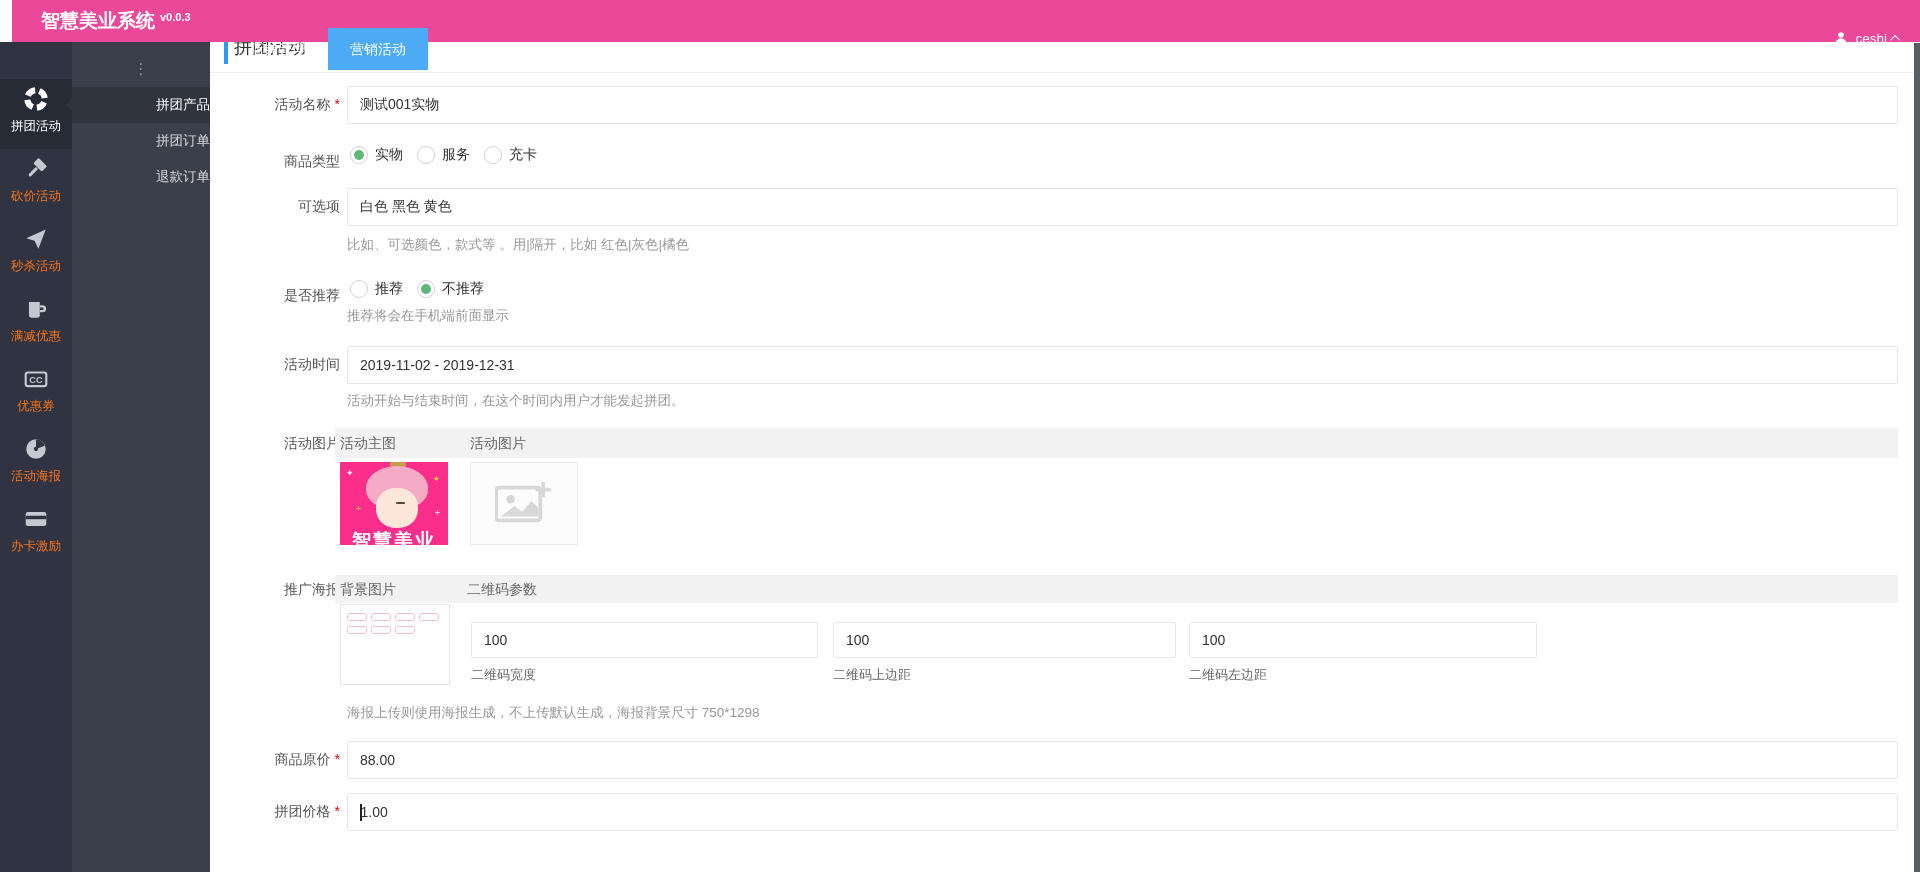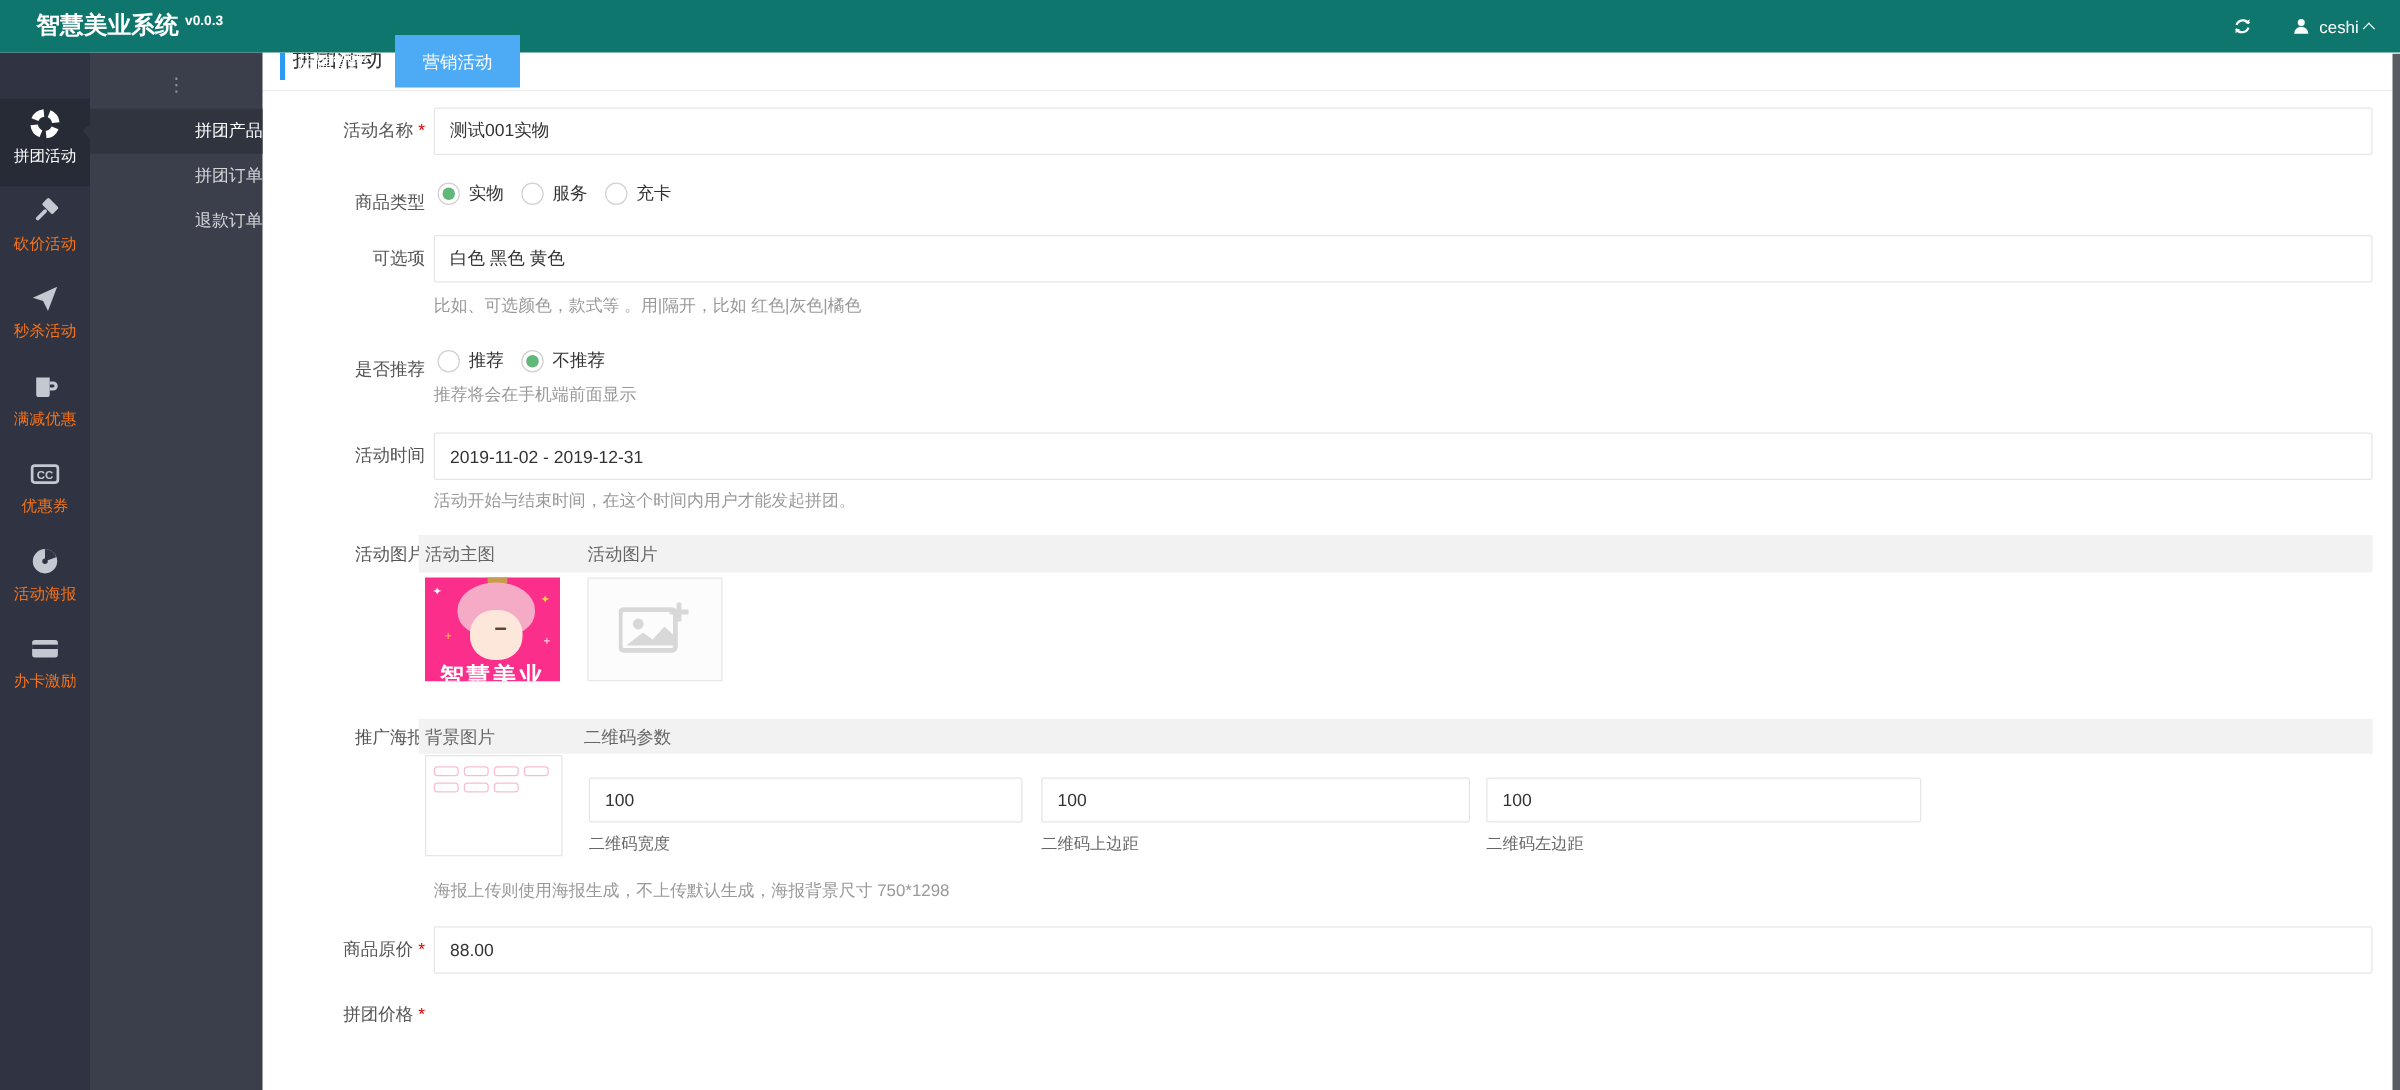--- a/index.html
+++ b/index.html
@@ -1,26 +1,26 @@
 <!DOCTYPE html>
 <html><head>
 <meta charset="utf-8">
 <style>
   * { margin:0; padding:0; box-sizing:border-box; }
   html,body { width:1920px; height:872px; overflow:hidden;
     font-family:"Liberation Sans","DejaVu Sans",sans-serif; background:#fff; }
 
   
-  .topbar { position:absolute; top:0; left:0; right:0; height:42px; background:#0f766e; color:#fff; z-index:20; }
+  .topbar { position:absolute; top:0; left:12px; right:0; height:42px; background:#ec4899; color:#fff; z-index:20; }
   .logo { position:absolute; left:29px; top:0; line-height:42px; font-size:19px; font-weight:bold; white-space:nowrap; }
   .logo .ver { font-size:11px; font-weight:bold; margin-left:5px; position:relative; top:-6px; }
   .nav { position:absolute; left:216px; top:0; height:42px; display:flex;margin-top:28px; }
   .nav-item { padding:0 22px; line-height:42px; font-size:14px; cursor:pointer; }
   .nav-item.active { background:#4dabf5; }
-  .topbar-right { position:absolute; right:20px; top:0; height:42px; display:flex; align-items:center; gap:30px; }
+  .topbar-right { position:absolute; right:20px; top:0; height:42px; display:flex; align-items:center; gap:30px;flex-direction:column; }
   .icon-btn { width:18px; height:18px; cursor:pointer; }
   .userbox { display:flex; align-items:center; gap:6px; font-size:13.5px; cursor:pointer; }
   .chev-up { width:7px; height:7px; border-left:1.5px solid #fff; border-top:1.5px solid #fff; transform:rotate(45deg) translateY(2px); }
 
   
   .rail { position:absolute; top:42px; left:0; width:72px; bottom:0; background:#2f3342; padding-top:37px; z-index:10; }
   .rail-item { height:70px; text-align:center; padding-top:7px; cursor:pointer; color:#c3c8d1; }
   .rail-item .ricon { width:26px; height:26px; display:block; margin:0 auto 4px; }
   .rail-item .rlabel { font-size:12.5px; color:#f97316; }
   .rail-item.active { background:#262b36; }
@@ -277,17 +277,21 @@
     <span class="qrlabel" style="top:592px;left:623px">二维码上边距</span>
     <span class="qrlabel" style="top:592px;left:979px">二维码左边距</span>
     <span class="helper" style="top:630px">海报上传则使用海报生成，不上传默认生成，海报背景尺寸 750*1298</span>
 
     <span class="flabel" style="top:677px"><span>商品原价</span><i class="req">*</i></span>
     <div class="finput" style="top:667px">
         <span>88.00</span>
       </div>
 
     <span class="flabel" style="top:729px"><span>拼团价格</span><i class="req">*</i></span>
+    <div class="finput" style="top:719px">
+        <span class="caret"></span>
+        <span>1.00</span>
+      </div>
 
   </div>
 </div>
 
 <div class="scrollbar"></div>
 
 </body></html>

